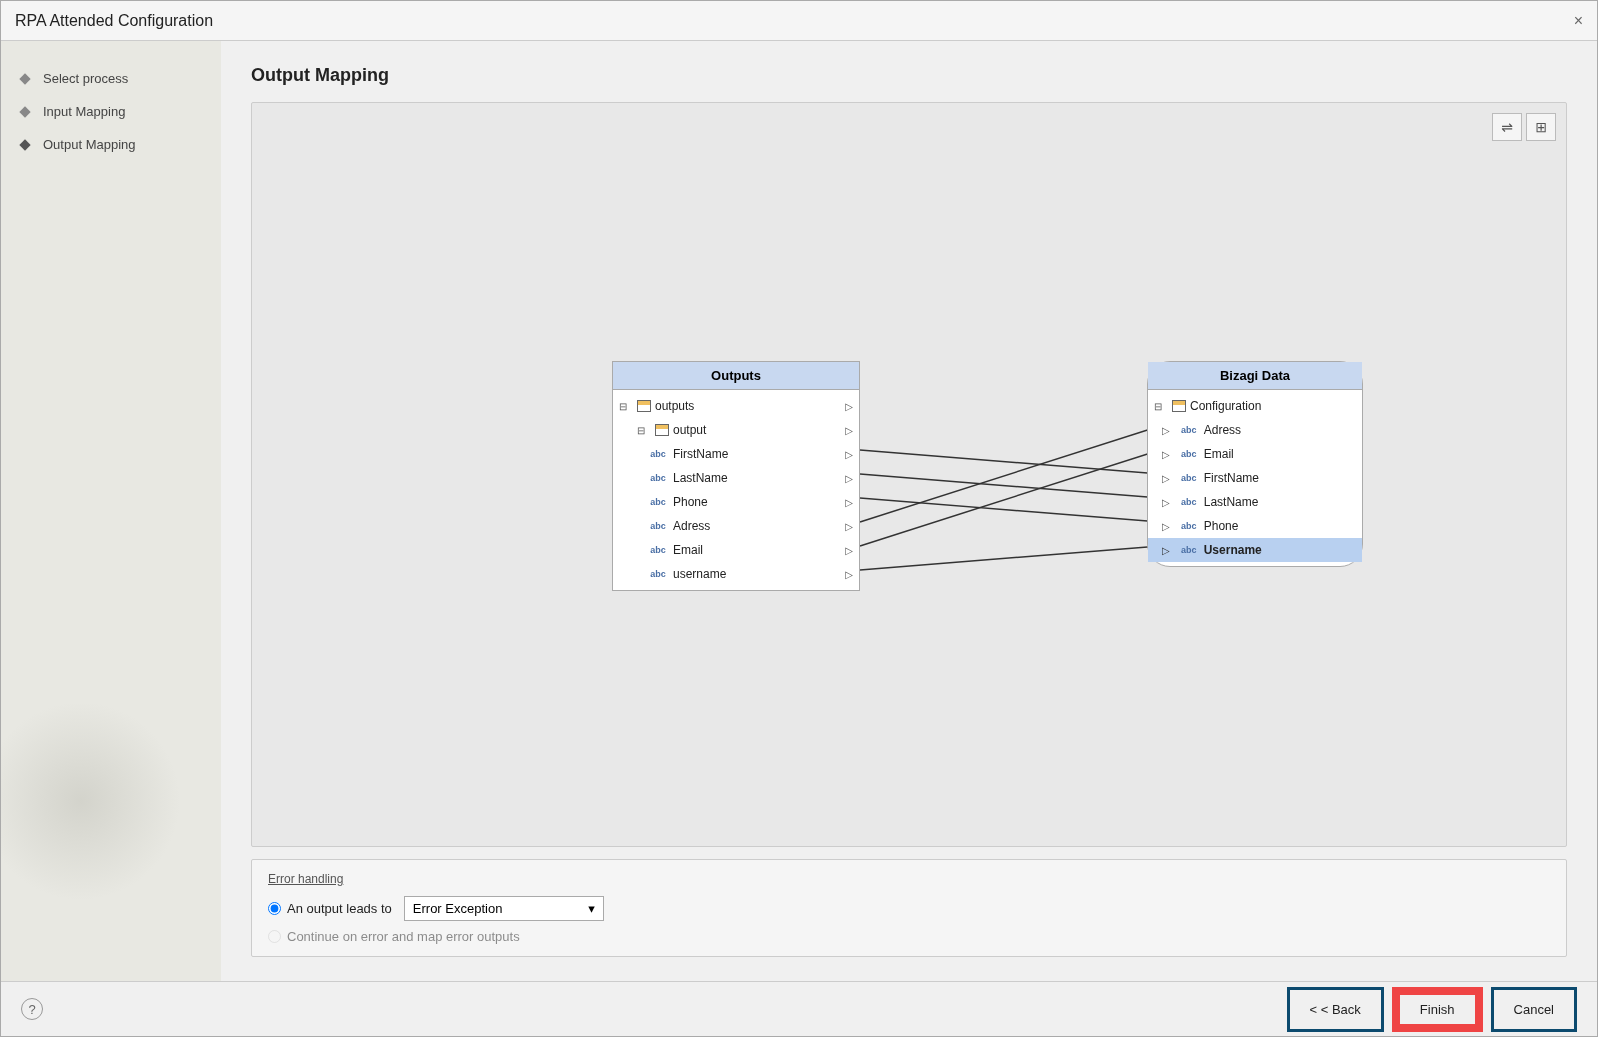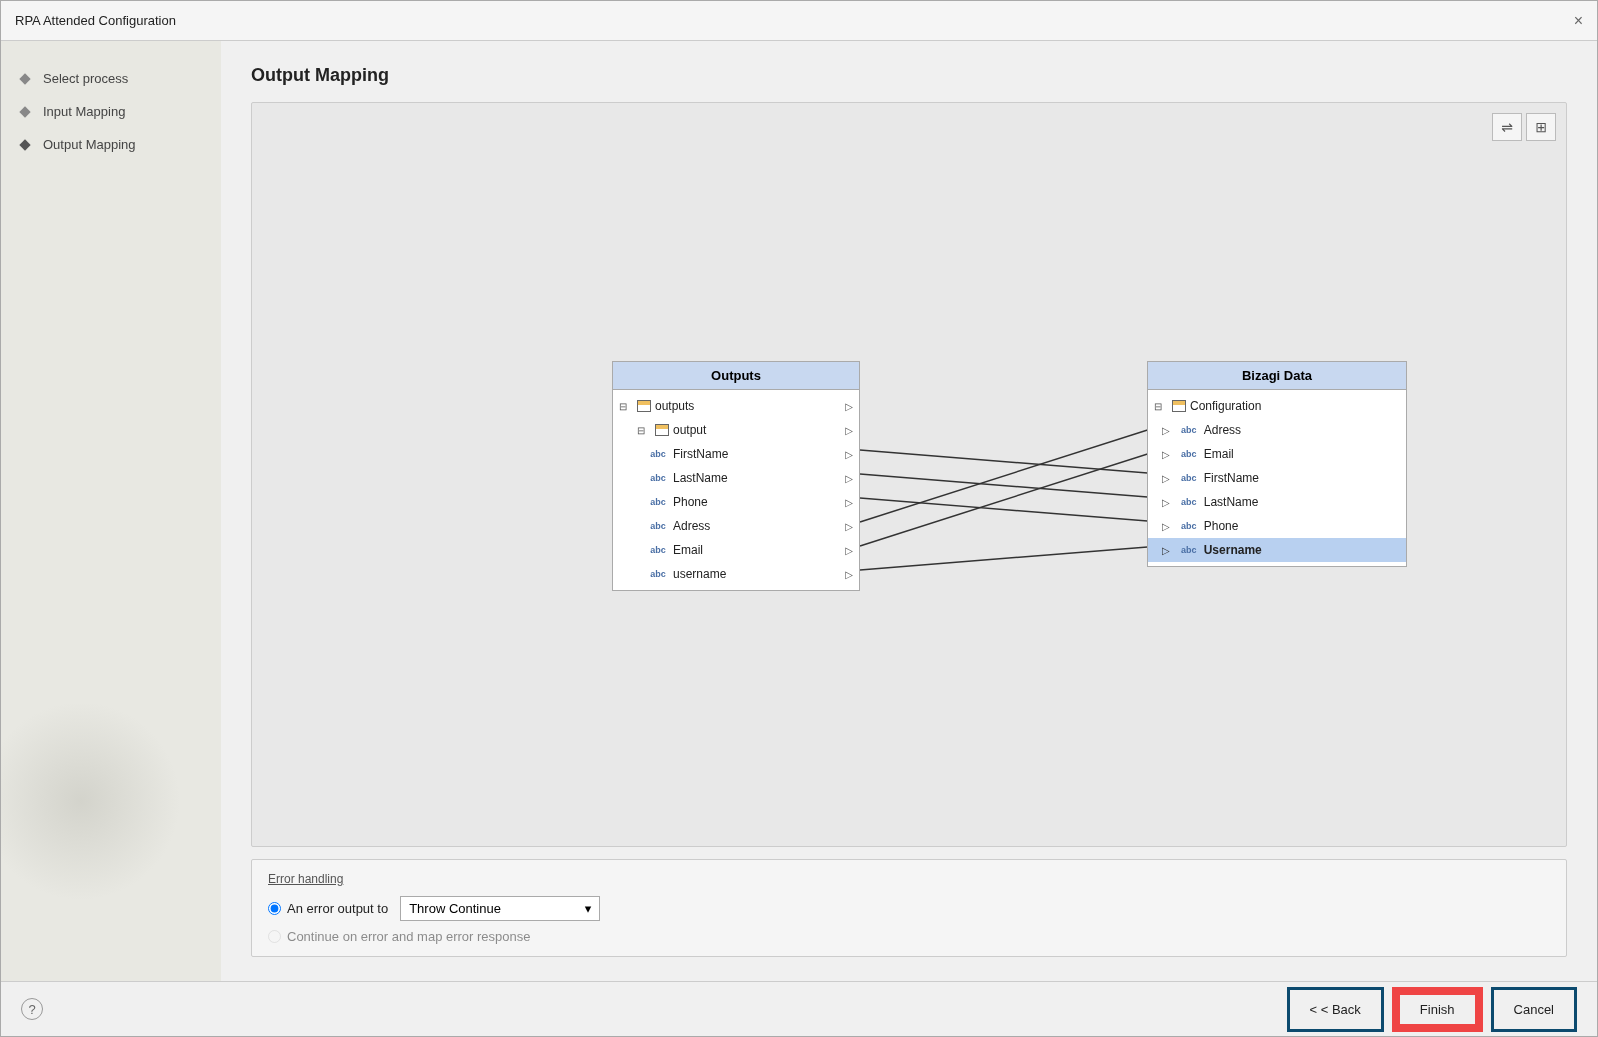--- a/index.html
+++ b/index.html
@@ -22,21 +22,21 @@
     .title-bar {
       background: #f5f5f5;
       border-bottom: 1px solid #ccc;
       padding: 8px 14px;
       display: flex;
       align-items: center;
       justify-content: space-between;
       height: 40px;
     }
     .title-bar-title {
-      font-size: 13px;
+      font-size: 16px;
       font-weight: normal;
       color: #222;
     }
     .close-btn {
       font-size: 16px;
       color: #666;
       cursor: pointer;
       background: none;
       border: none;
       line-height: 1;
@@ -402,21 +402,21 @@
 
               <div class="mapping-row">
                 <span style="width:28px"></span>
                 <span class="node-icon abc-icon">abc</span>
                 <span class="row-label" style="margin-left:4px">username</span>
                 <span class="arrow-right">▷</span>
               </div>
             </div>
           </div>
 
-          <div class="mapping-table" style="left:895px; top:258px; width:260px;">
+          <div class="mapping-table" style="left:895px; top:258px; width:216px;border-radius:23px;">
             <div class="mapping-table-header">Bizagi Data</div>
             <div class="mapping-table-body">
 
               <div class="mapping-row">
                 <span class="expand-icon">⊟</span>
                 <span class="node-icon table-icon"></span>
                 <span class="row-label">Configuration</span>
               </div>
 
               <div class="mapping-row">
@@ -469,31 +469,31 @@
             </div>
           </div>
         </div>
       </div>
 
       <div class="error-handling">
         <div class="error-handling-title">Error handling</div>
         <div class="error-row">
           <label class="radio-label">
             <input type="radio" name="error_handling" checked="" style="">
-            <span>An error output to</span>
+            <span>An output leads to</span>
           </label>
           <div class="dropdown-select">
-            <span>Throw Continue</span>
+            <span>Error Exception</span>
             <span>▾</span>
           </div>
         </div>
         <div class="error-row-disabled">
           <label class="radio-label">
             <input type="radio" name="error_handling" disabled="" style="">
-            <span>Continue on error and map error response</span>
+            <span>Continue on error and map error outputs</span>
           </label>
         </div>
       </div>
     </div>
   </div>
 
   <div class="footer">
     <div class="footer-left">
       <div class="help-icon">?</div>
     </div>

